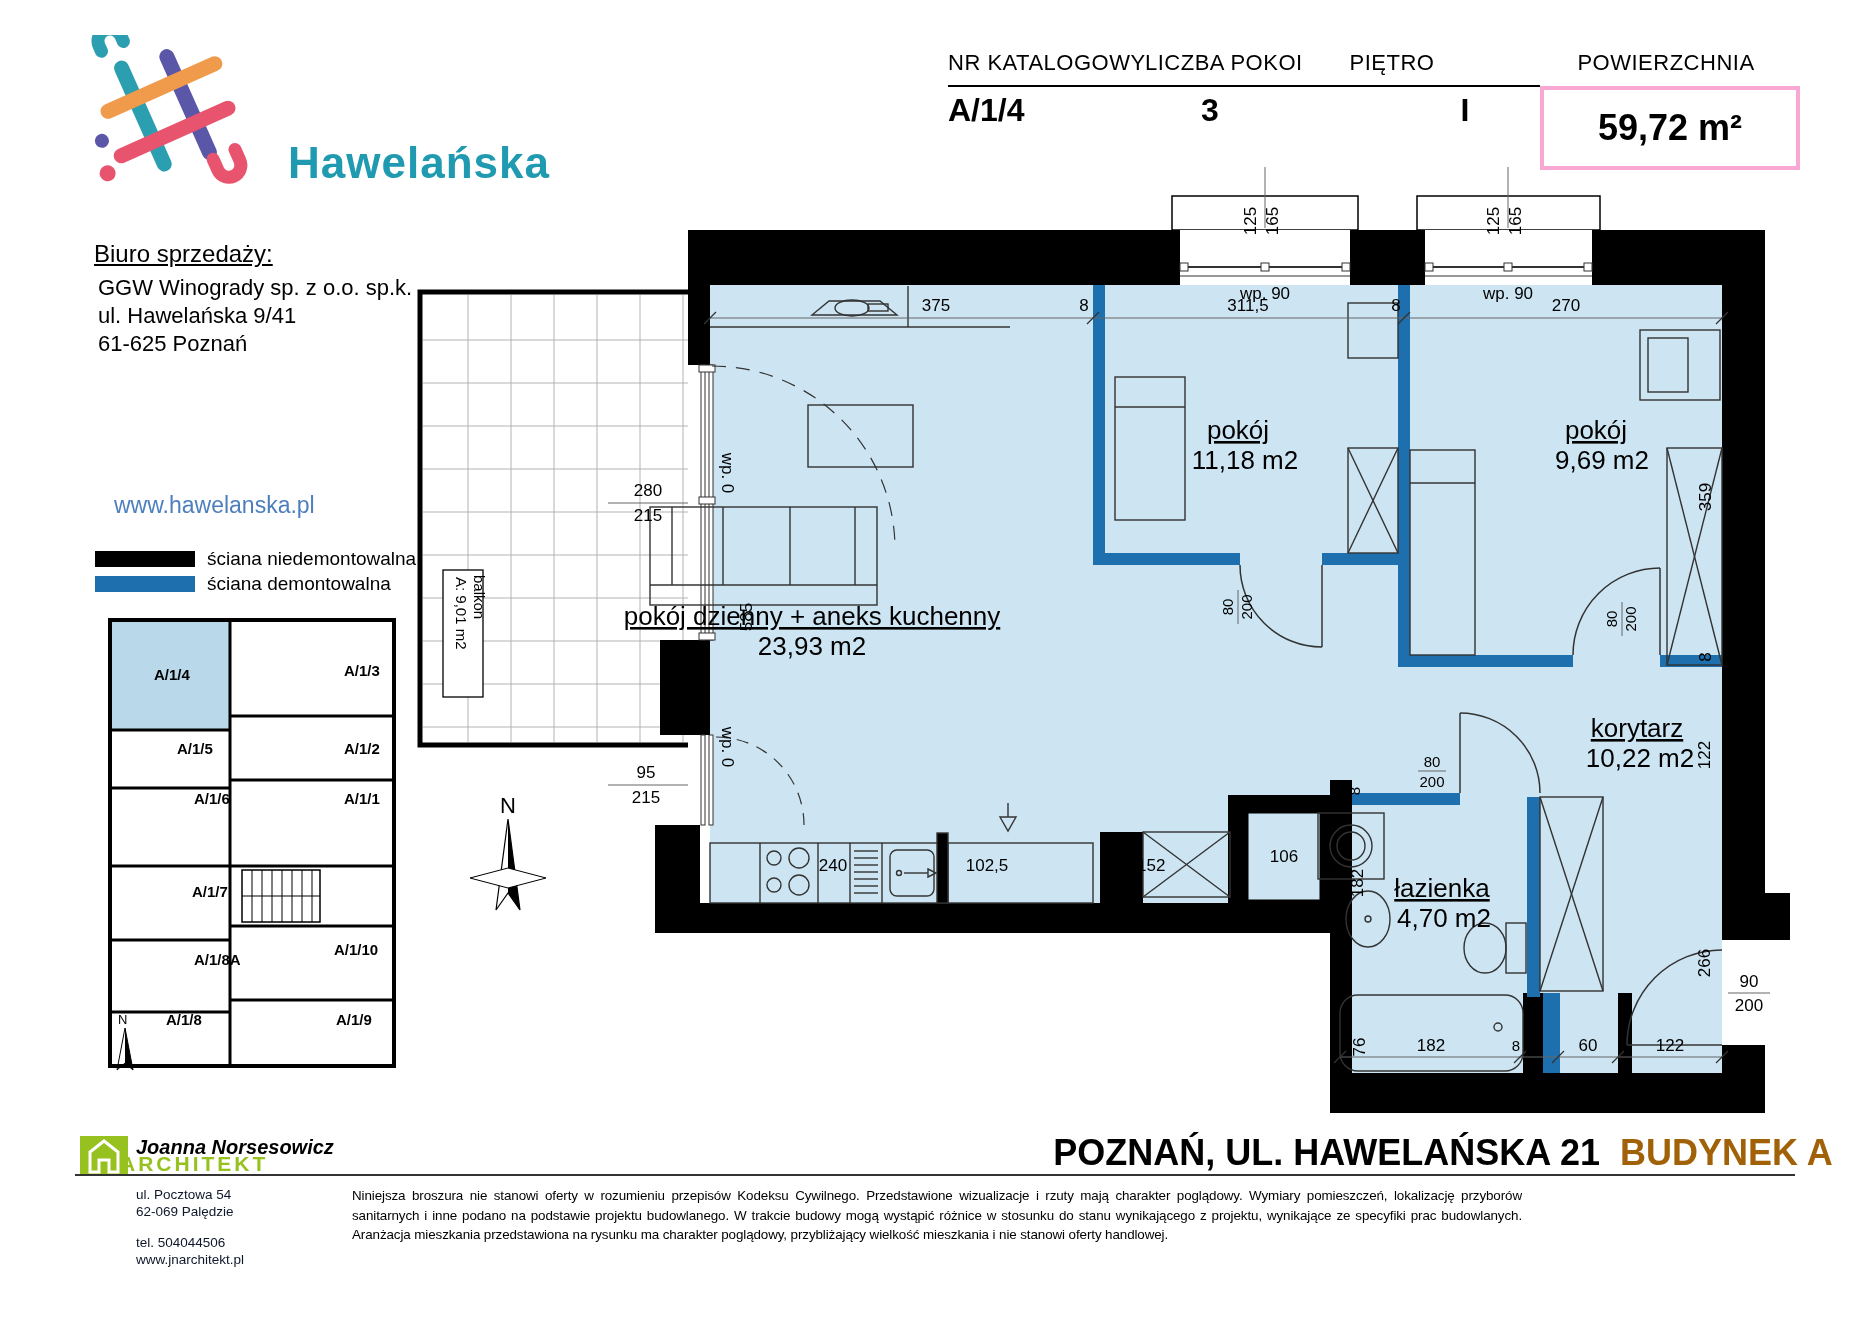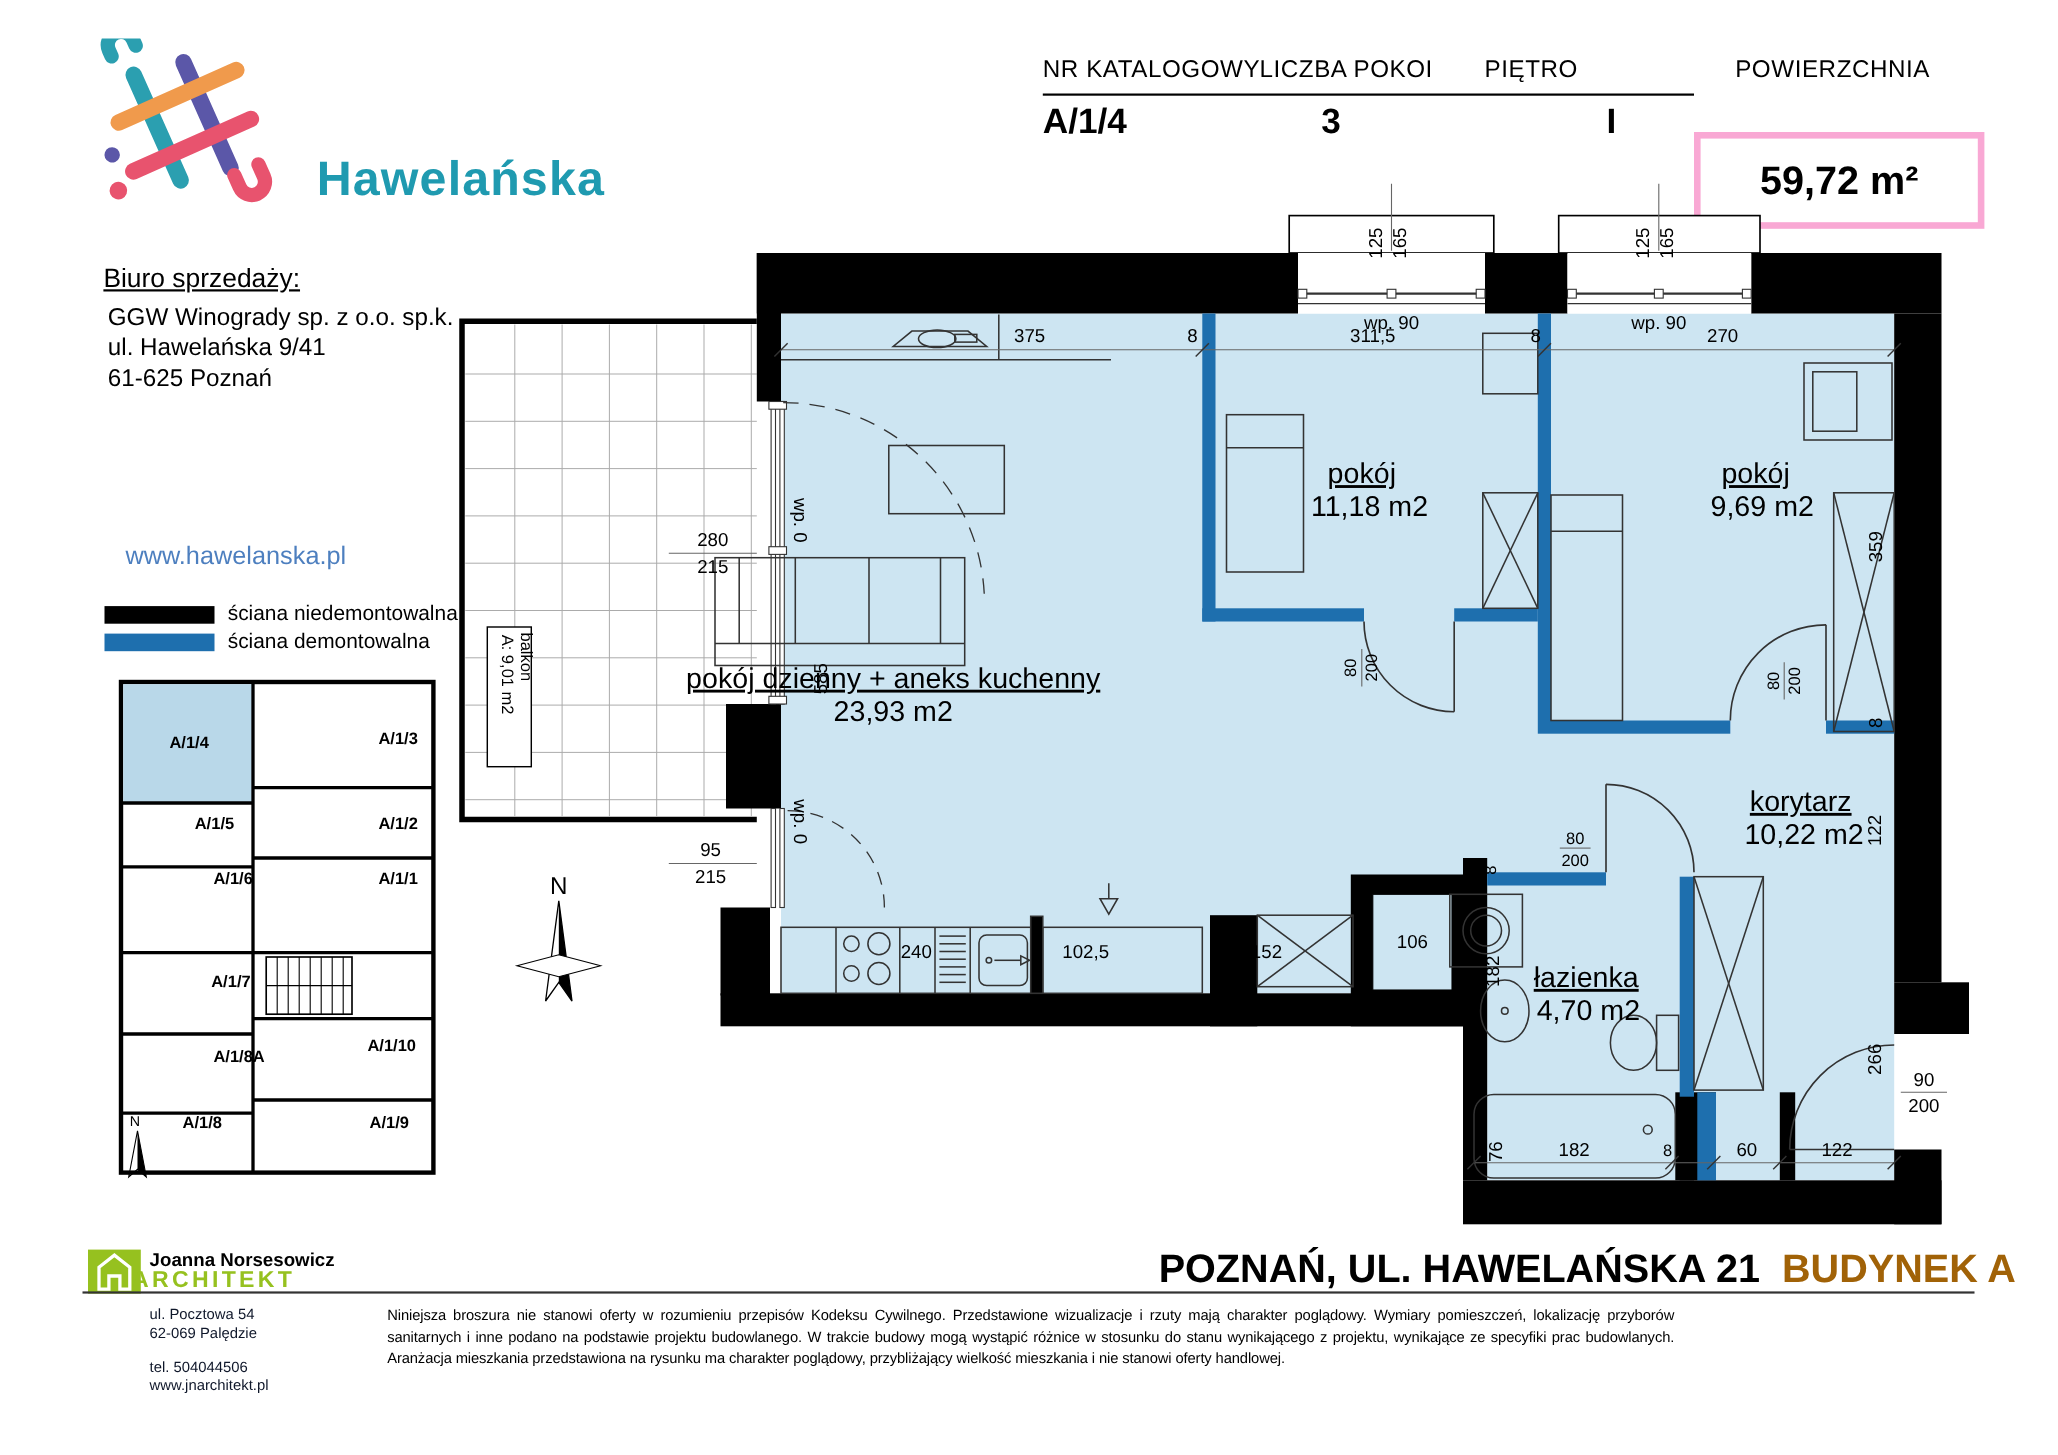--- a/index.html
+++ b/index.html
@@ -8,25 +8,25 @@
   .abs{position:absolute;}
   .hdr-lbl{font-size:22px;letter-spacing:.5px;white-space:nowrap;}
   .hdr-val{font-size:32px;font-weight:bold;white-space:nowrap;}
   .brand-name{font-size:44px;font-weight:bold;color:#1f9ab0;letter-spacing:1px;}
   .office{font-size:24px;text-decoration:underline;}
   .addr{font-size:22px;line-height:28px;}
   .weblink{font-size:23px;color:#4d7fbf;text-decoration:none;margin-left:16px;}
   .legend-row{display:flex;align-items:center;gap:12px;height:22px;}
   .legend-swatch{width:100px;height:16px;}
   .legend-text{font-size:19px;}
-  .area-box{border:6px solid #f9a8d4;display:flex;align-items:center;justify-content:center;
-            font-size:36px;font-weight:bold;margin-top:34px;}
+  .area-box{border:4px solid #f9a8d4;display:flex;align-items:center;justify-content:center;
+            font-size:36px;font-weight:bold;}
   .footer-city{font-size:36px;font-weight:bold;white-space:nowrap;}
   .footer-bldg{font-size:36px;font-weight:bold;color:#a16207;white-space:nowrap;}
-  .arch-name{font-size:17px;font-weight:bold;white-space:nowrap;}
+  .arch-name{font-size:20px;font-weight:bold;white-space:nowrap;font-style:italic;}
   .arch-title{font-size:21px;font-weight:bold;color:#96c11f;letter-spacing:3px;white-space:nowrap;}
   .arch-addr{font-size:13.5px;line-height:17px;color:#0f172a;}
   .disclaimer{font-size:13.4px;line-height:19.5px;text-align:justify;letter-spacing:-0.1px;}
   svg text{font-family:"Liberation Sans",sans-serif;}
   .room-name{font-size:26px;text-decoration:underline;}
   .room-area{font-size:26px;}
   .dim{font-size:17px;}
   .dim-s{font-size:15px;}
   .unit-lbl{font-size:15px;font-weight:bold;}
 </style>

